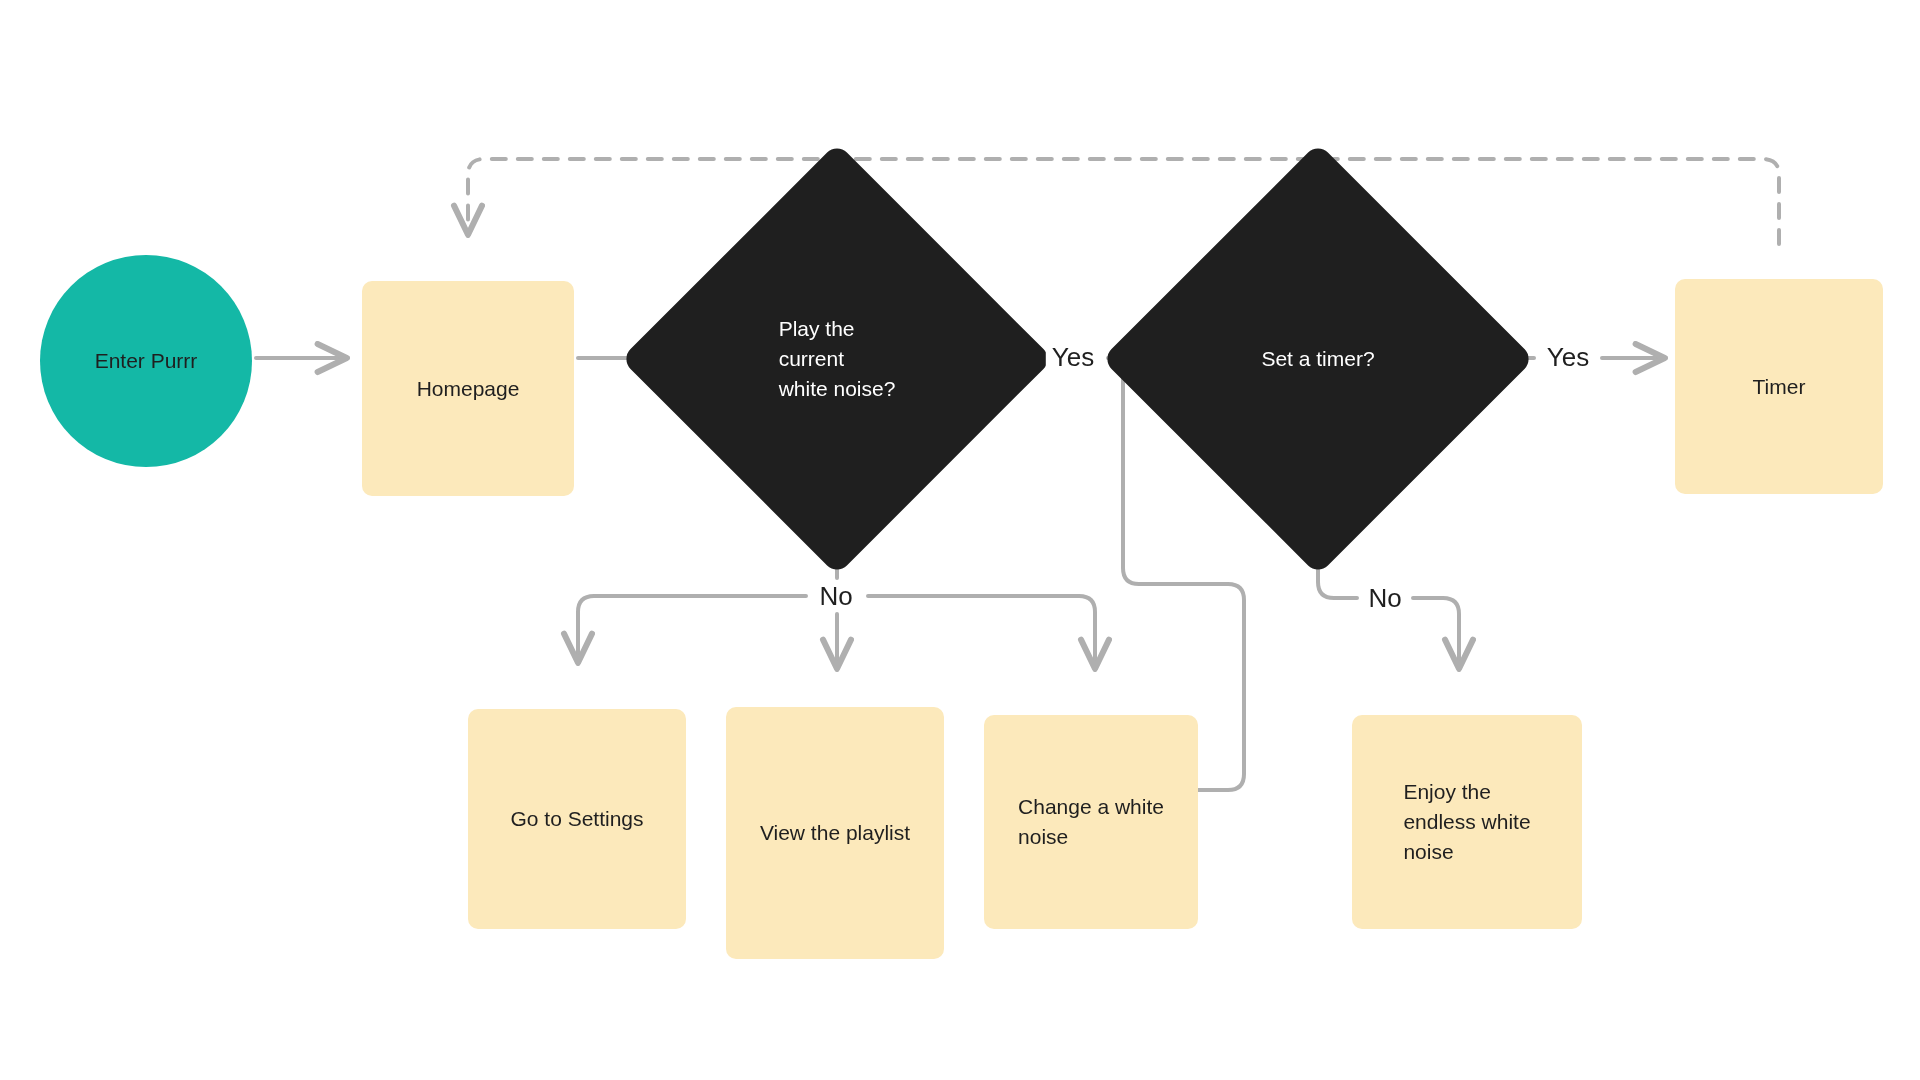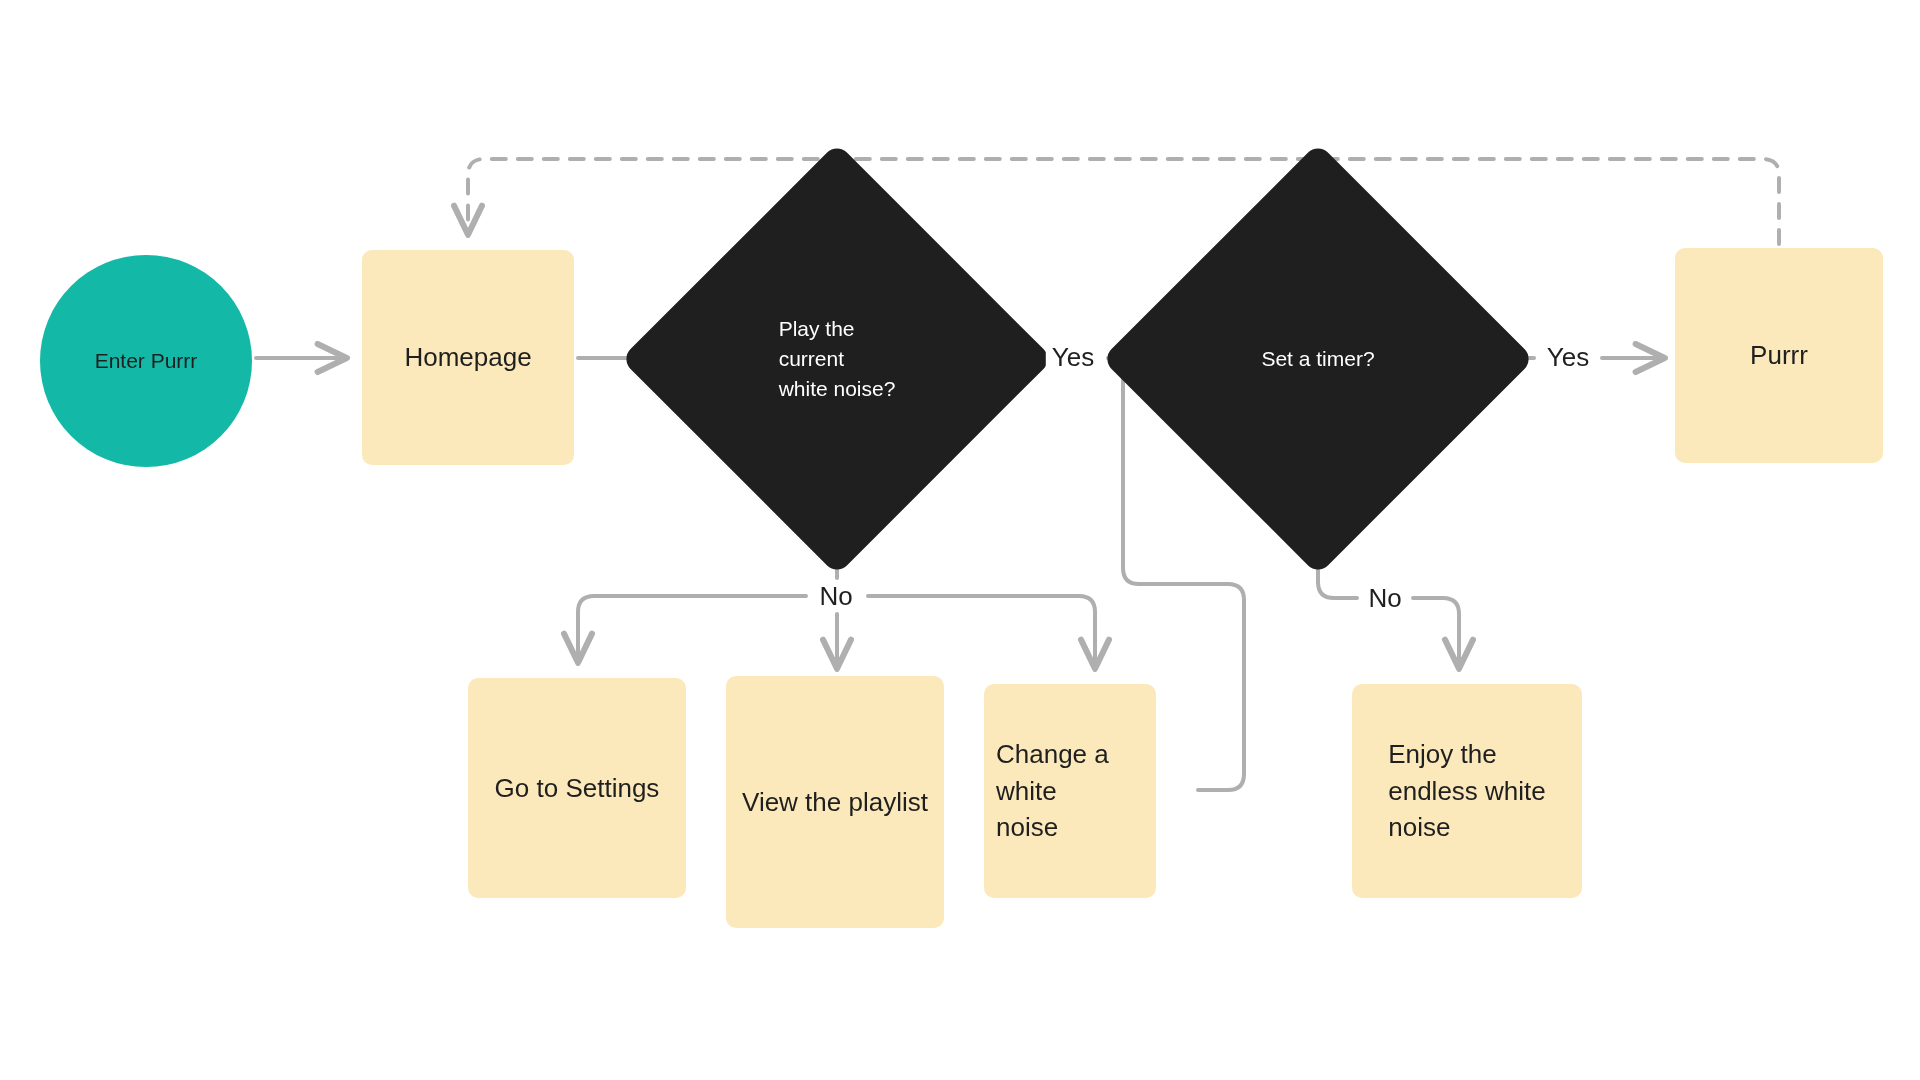--- a/index.html
+++ b/index.html
@@ -29,23 +29,24 @@
     align-items: center;
     justify-content: center;
     text-align: left;
     box-sizing: border-box;
     z-index: 2;
   }
   .node-rect {
     background: #FCE9BB;
     border-radius: 10px;
     color: #1f1f1f;
-    font-size: 26px;
+    font-size: 21px;
     line-height: 1.42;
     padding: 8px 12px;
+    margin-top: 31px;
   }
   .node-circle {
     background: #14b8a6;
     border-radius: 50%;
     color: #1f1f1f;
     font-size: 21px;
     line-height: 1.35;
   }
   .node-diamond {
     background: transparent;
@@ -147,32 +148,32 @@
 current
 white noise?</span>
   </div>
 
   <div class="node node-diamond" style="left:1165px; top:206px; width:306px; height:306px;">
     <span class="diamond-shape"></span>
     <span class="diamond-label">Set a timer?</span>
   </div>
 
   <div class="node node-rect" style="left:1675px; top:248px; width:208px; height:215px;">
-    <span class="rect-label">Purrr</span>
+    <span class="rect-label">Timer</span>
   </div>
 
   <div class="node node-rect" style="left:468px; top:678px; width:218px; height:220px;">
     <span class="rect-label">Go to Settings</span>
   </div>
 
   <div class="node node-rect" style="left:726px; top:676px; width:218px; height:252px;">
     <span class="rect-label">View the playlist</span>
   </div>
 
-  <div class="node node-rect" style="left:984px; top:684px; width:172px; height:214px;">
+  <div class="node node-rect" style="left:984px; top:684px; width:214px; height:214px;">
     <span class="rect-label">Change a white
 noise</span>
   </div>
 
   <div class="node node-rect" style="left:1352px; top:684px; width:230px; height:214px;">
     <span class="rect-label">Enjoy the
 endless white
 noise</span>
   </div>
 

